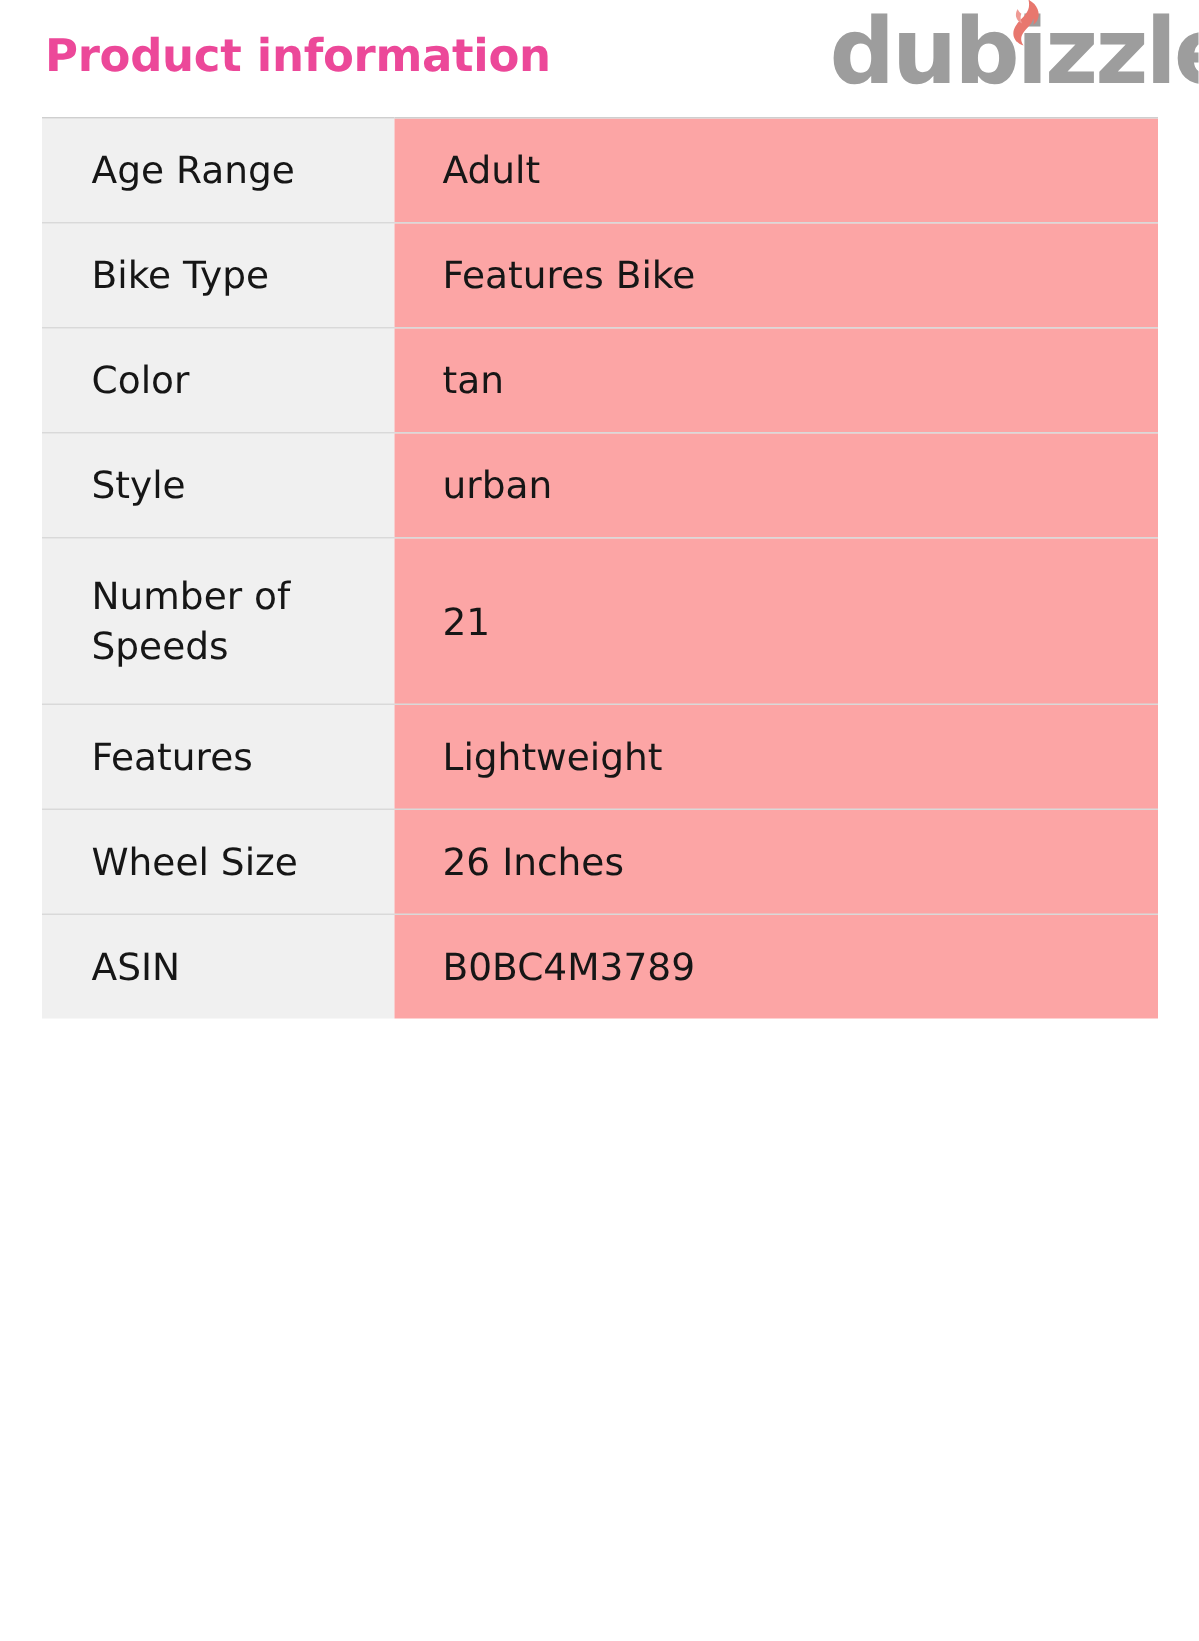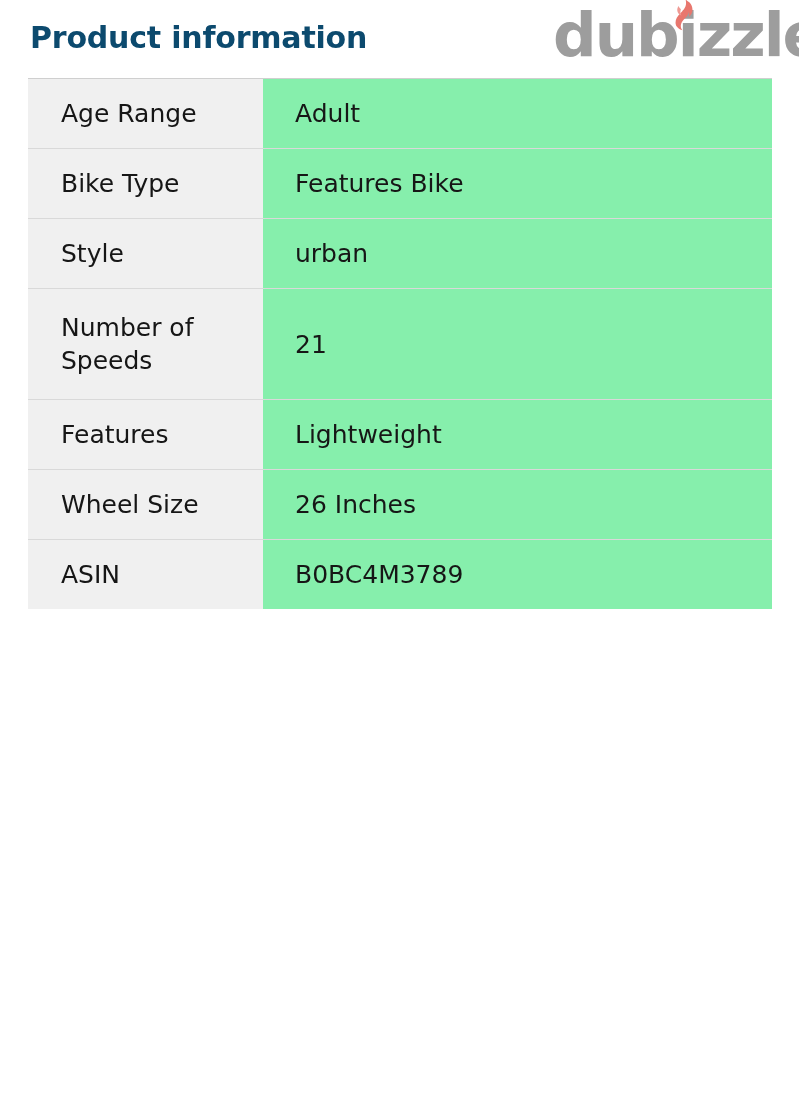--- a/index.html
+++ b/index.html
@@ -25,21 +25,21 @@
     height: 78px;
     width: 799px;
   }
 
   .page-title {
     position: absolute;
     left: 30px;
     top: 19px;
     font-size: 30px;
     font-weight: bold;
-    color: #0c4a6e;
+    color: #ec4899;
     letter-spacing: -0.2px;
     line-height: 38px;
     white-space: nowrap;
   }
 
   
   .brand-logo {
     position: absolute;
     right: -4px;
     top: -2px;
@@ -103,21 +103,21 @@
     color: #161616;
   }
 
   .spec-label {
     width: 235px;
     background: #f0f0f0;
     padding: 18px 10px 18px 33px;
   }
 
   .spec-value {
-    background: #86efac;
+    background: #fca5a5;
     padding: 18px 10px 18px 32px;
   }
 
   .spec-table tr.tall .spec-label,
   .spec-table tr.tall .spec-value {
     padding-top: 22px;
     padding-bottom: 22px;
   }
 
   .spec-label .wrap-2 {
@@ -161,20 +161,28 @@
 
         <tr>
           <th class="spec-label">
             <span>Bike Type</span>
           </th>
           <td class="spec-value">
             <span>Features Bike</span>
           </td>
         </tr>
 
+        <tr>
+          <th class="spec-label">
+            <span>Color</span>
+          </th>
+          <td class="spec-value">
+            <span>tan</span>
+          </td>
+        </tr>
 
         <tr>
           <th class="spec-label">
             <span>Style</span>
           </th>
           <td class="spec-value">
             <span>urban</span>
           </td>
         </tr>
 

